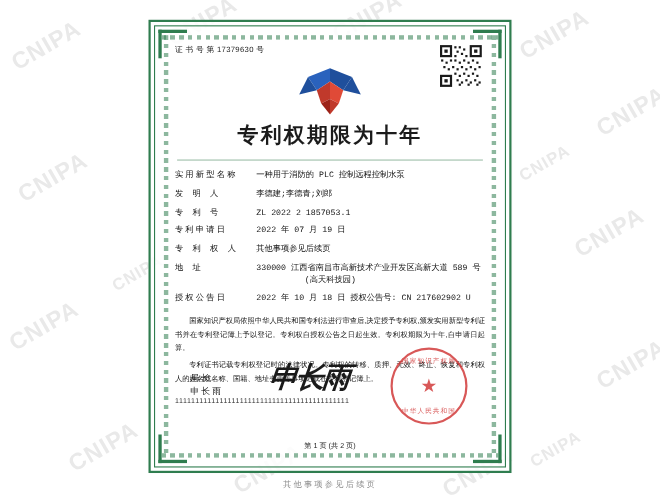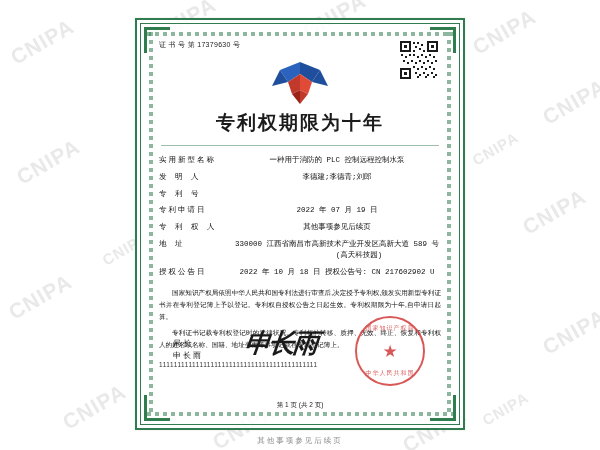--- a/index.html
+++ b/index.html
@@ -99,21 +99,21 @@
   .row{
     display:flex;align-items:flex-start;
     font-size:7.5px;color:#111;line-height:1.5;
     margin-bottom:5.5px;
     font-family:Liberation Mono, monospace;
   }
   .row .lbl{
     width:74px;flex:0 0 74px;
     letter-spacing:2px;
   }
-  .row .val{flex:1;text-align:center;}
+  .row .val{flex:1;}
   .row .sub{display:block;margin-left:44px;}
   .body-text{
     margin-top:9px;
     font-size:6.6px;color:#111;line-height:1.85;
     text-align:justify;
     text-indent:13px;
   }
   .body-text p{margin:0 0 3px;}
   .serial{
     margin-top:10px;
@@ -279,20 +279,21 @@
       <div class="row">
         <div class="lbl">实用新型名称</div>
         <div class="val">一种用于消防的 PLC 控制远程控制水泵</div>
       </div>
       <div class="row">
         <div class="lbl">发  明  人</div>
         <div class="val">李德建;李德青;刘郎</div>
       </div>
       <div class="row">
         <div class="lbl">专  利  号</div>
+        <div class="val">ZL 2022 2 1857053.1</div>
       </div>
       <div class="row">
         <div class="lbl">专利申请日</div>
         <div class="val">2022 年 07 月 19 日</div>
       </div>
       <div class="row">
         <div class="lbl">专  利  权  人</div>
         <div class="val">其他事项参见后续页</div>
       </div>
       <div class="row">

